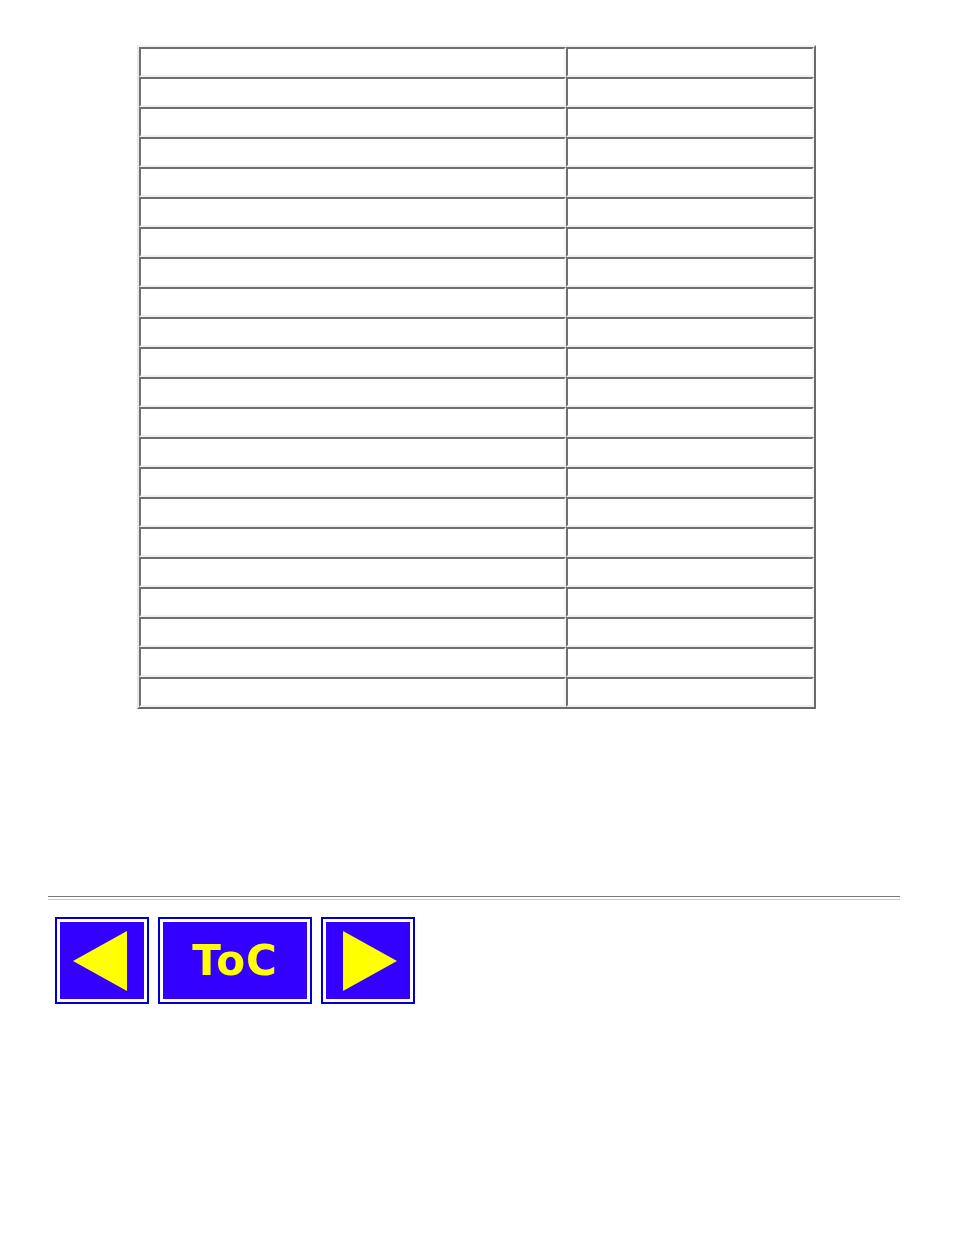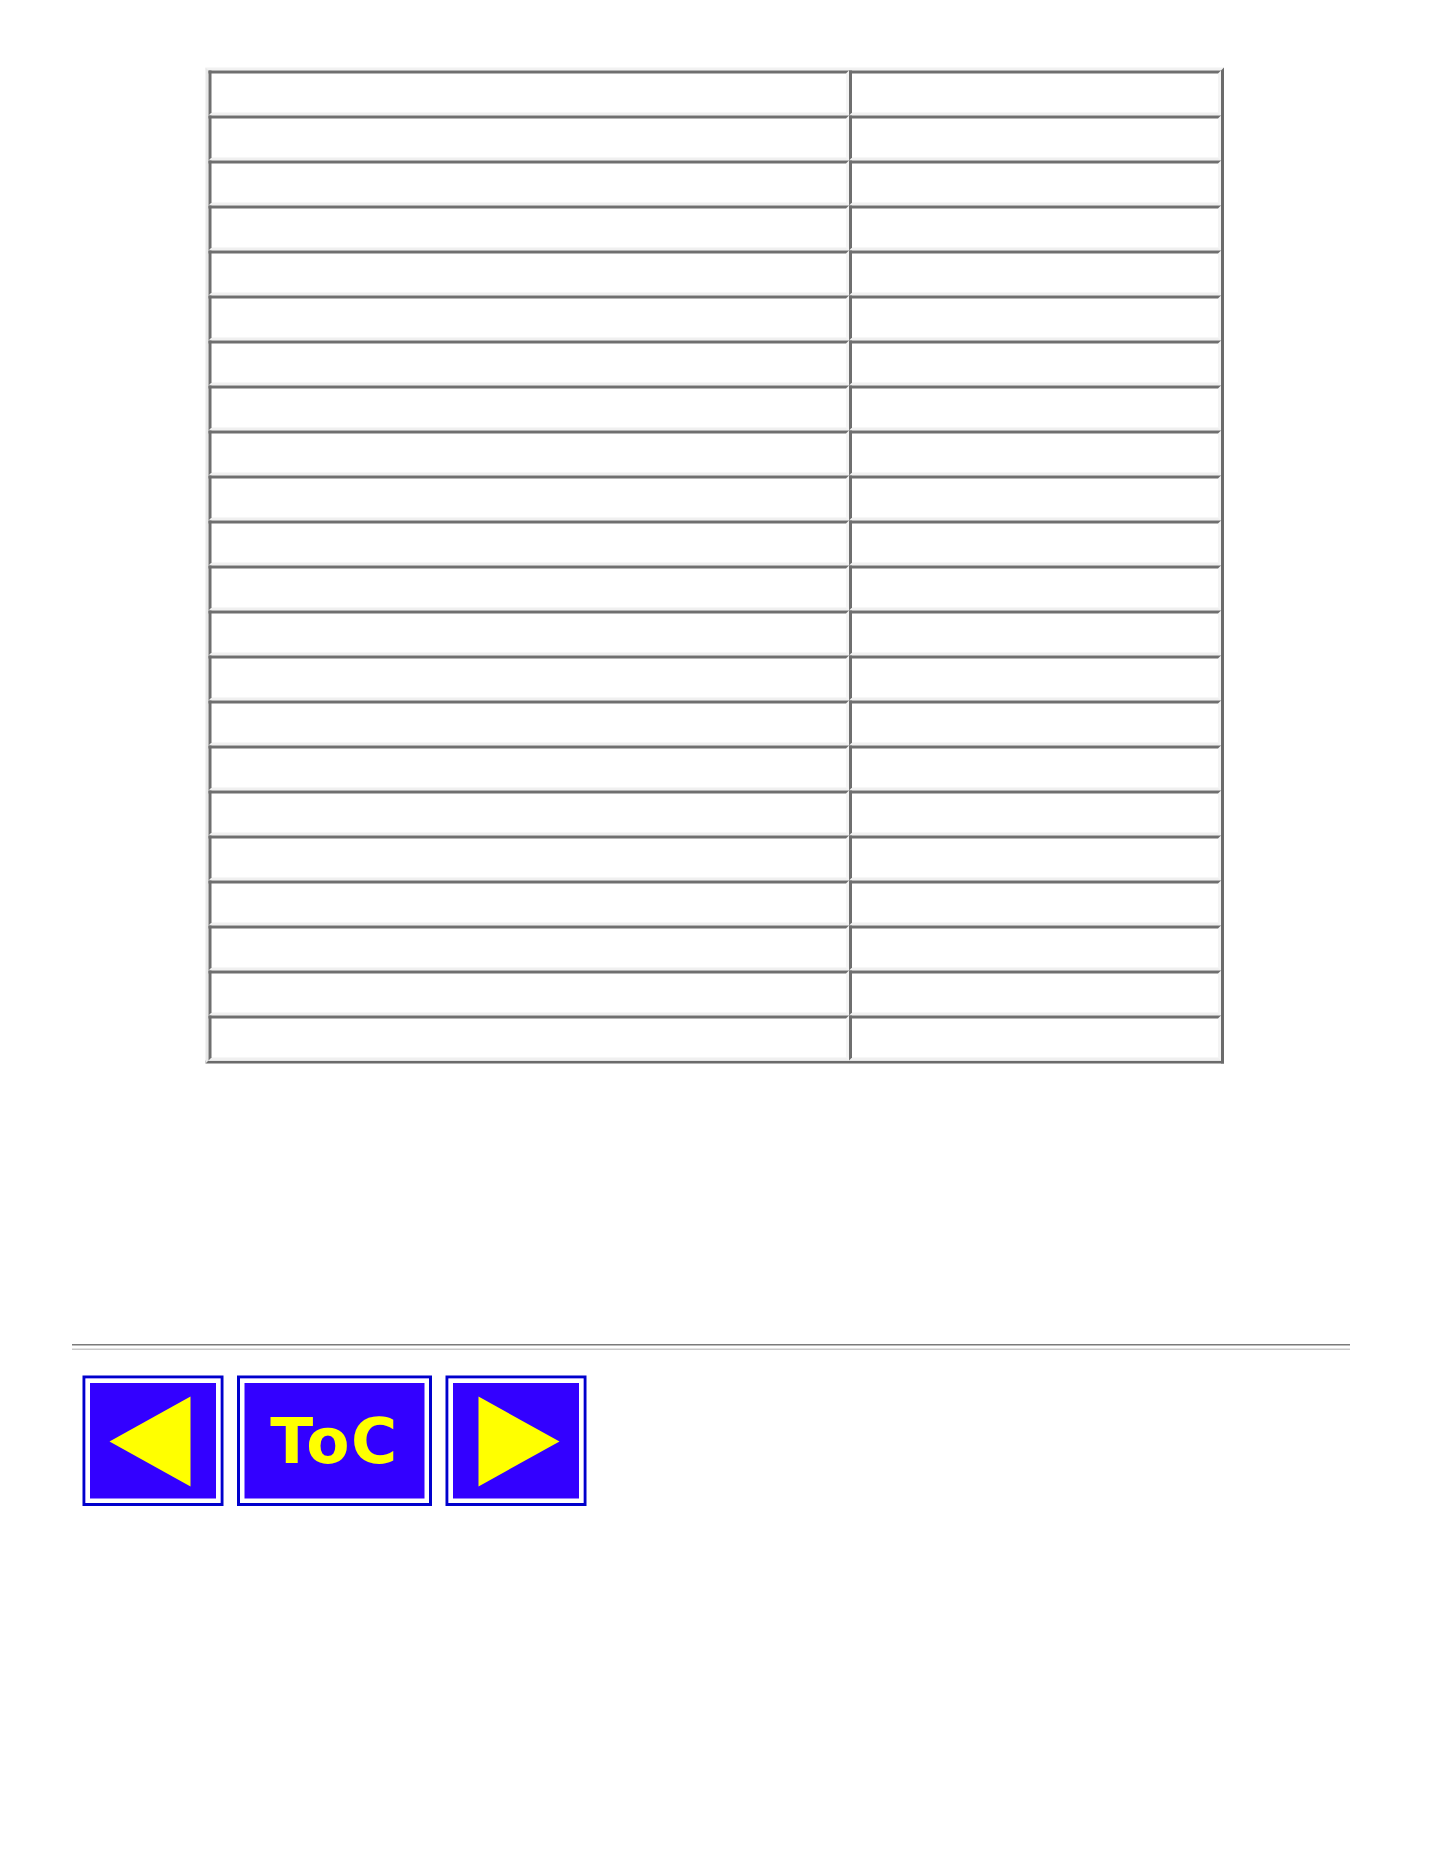--- a/index.html
+++ b/index.html
@@ -93,21 +93,21 @@
   }
   .nav-btn .btn-face {
     box-sizing: border-box;
     border: 3px solid #ffffff;
     background: #3300ff;
     display: flex;
     align-items: center;
     justify-content: center;
   }
   .nav-btn.arrow .btn-face { width: 90px; height: 83px; }
-  .nav-btn.toc .btn-face   { width: 126px; height: 83px; }
+  .nav-btn.toc .btn-face   { width: 150px; height: 83px; }
 
   .glyph-tri-left {
     width: 0;
     height: 0;
     border-top: 30px solid transparent;
     border-bottom: 30px solid transparent;
     border-right: 54px solid #ffff00;
     margin-left: -4px;
   }
   .glyph-tri-right {

